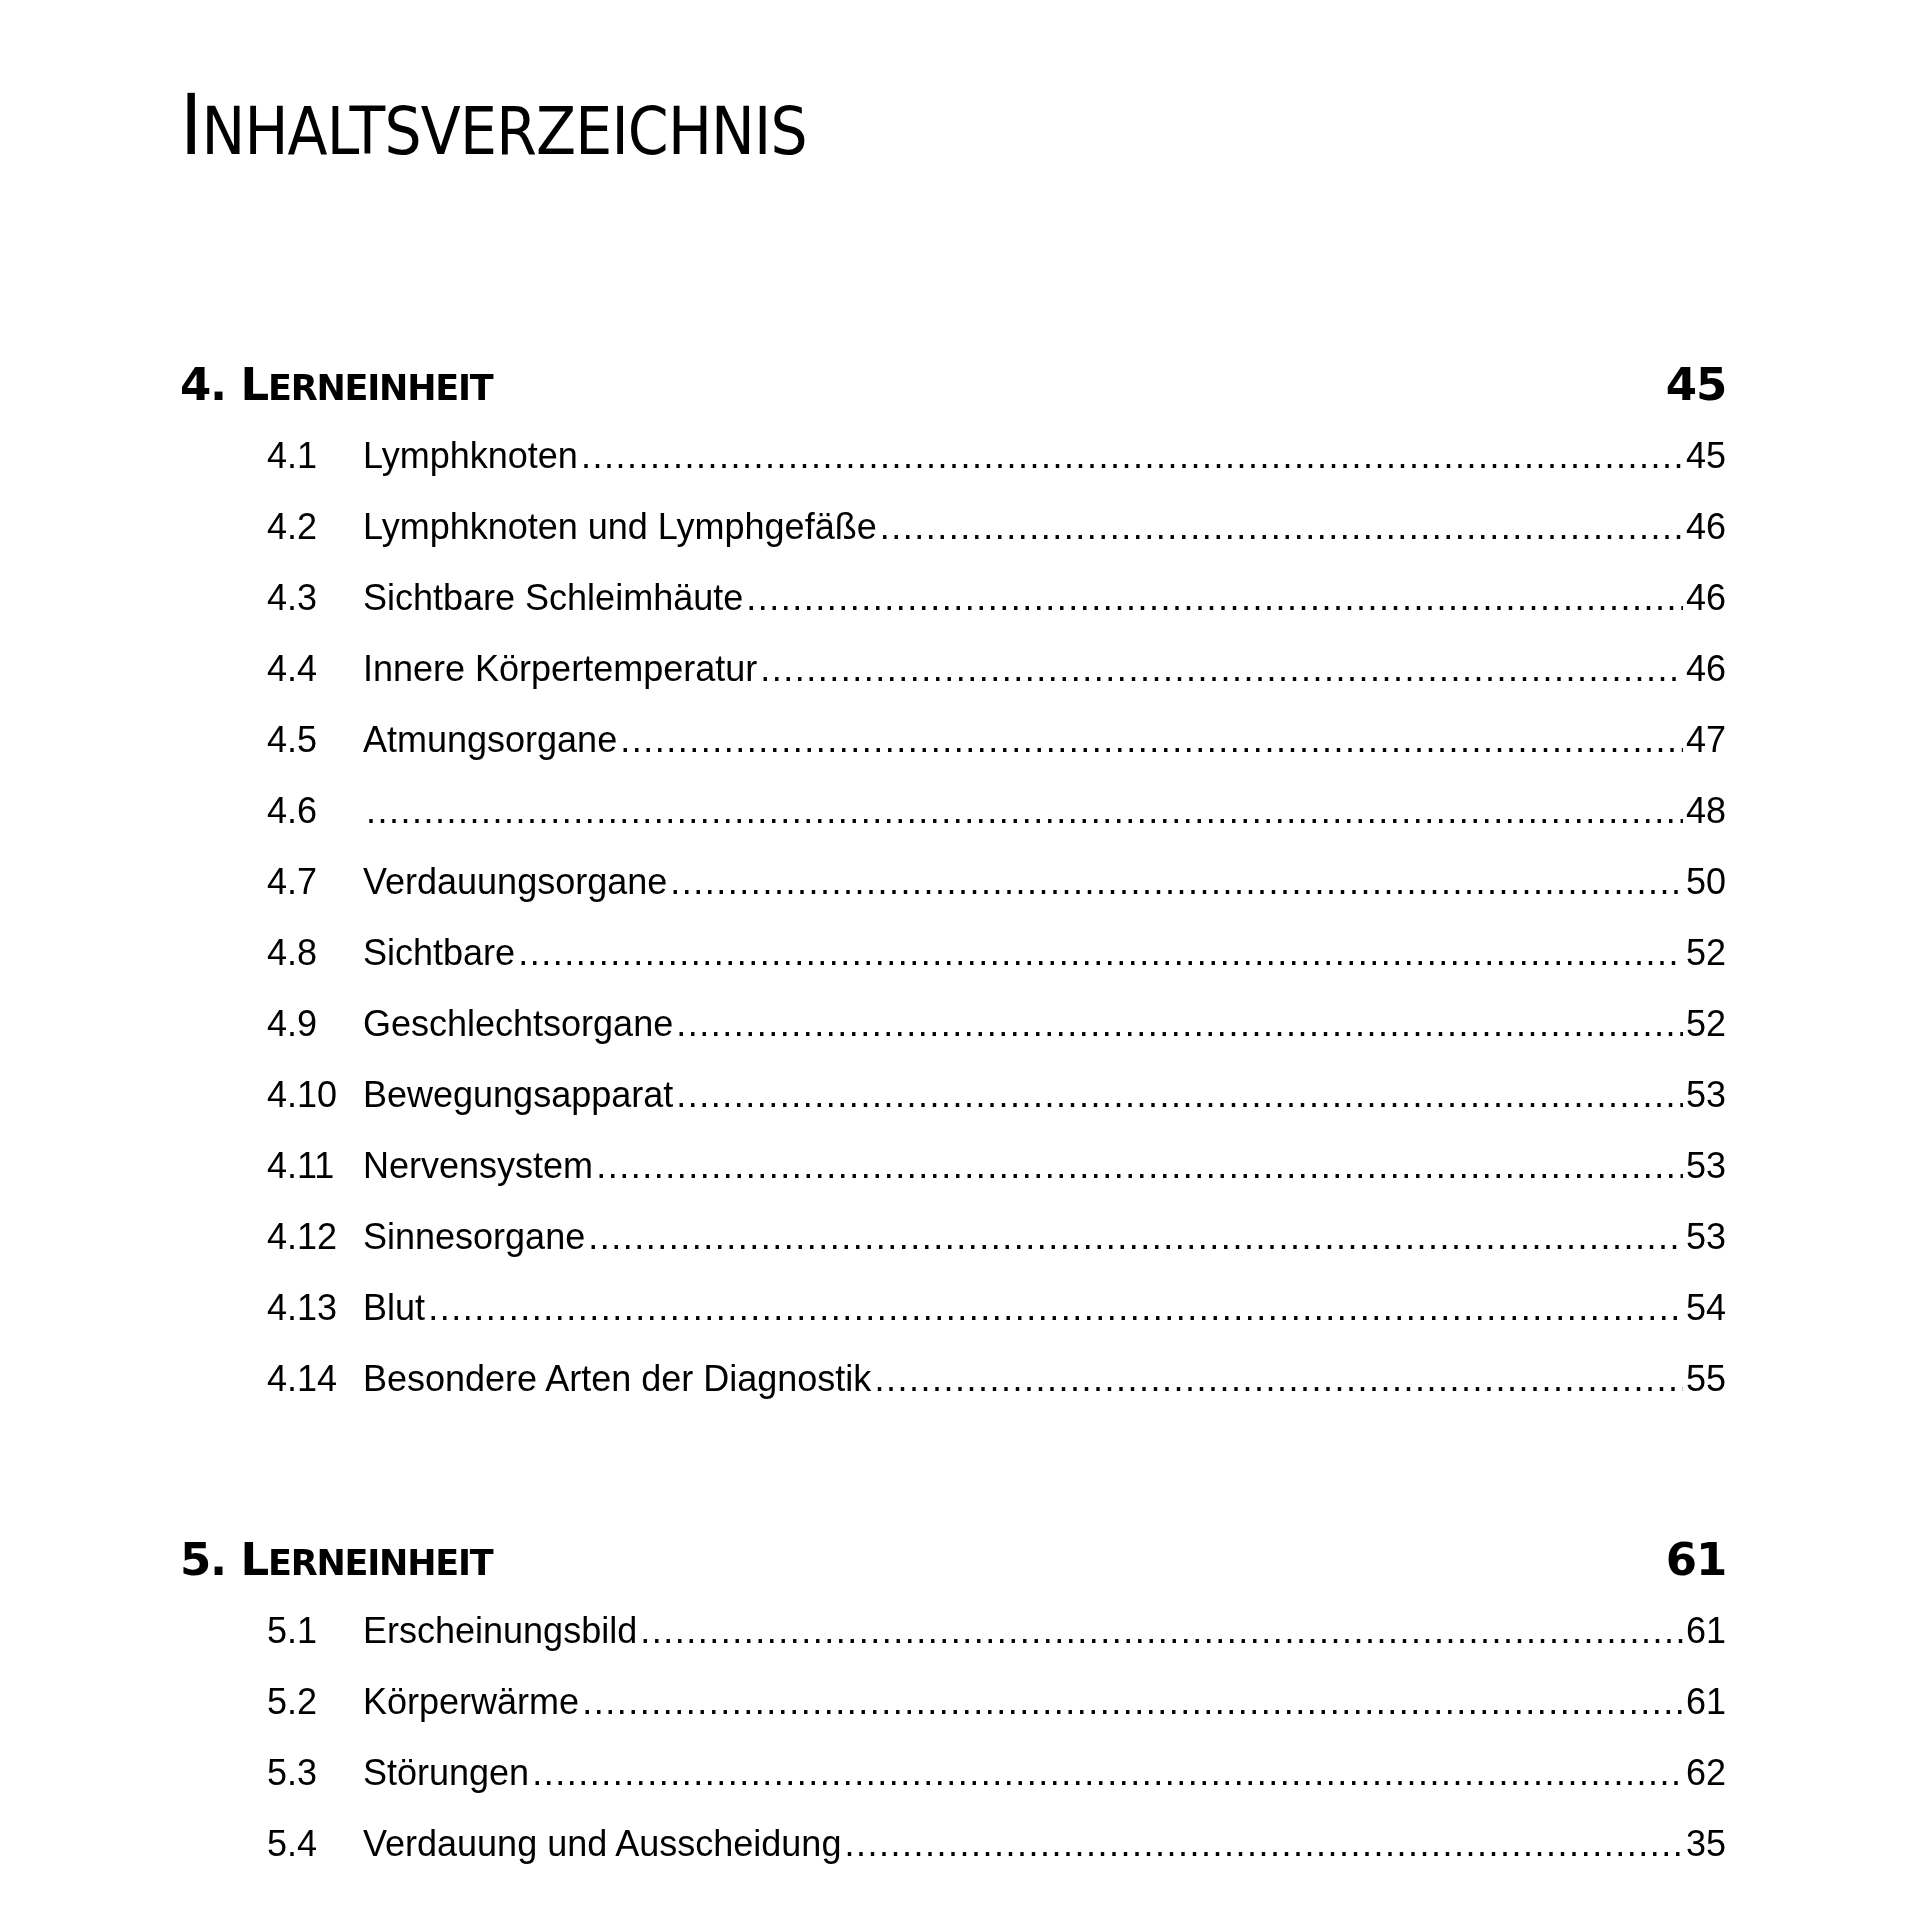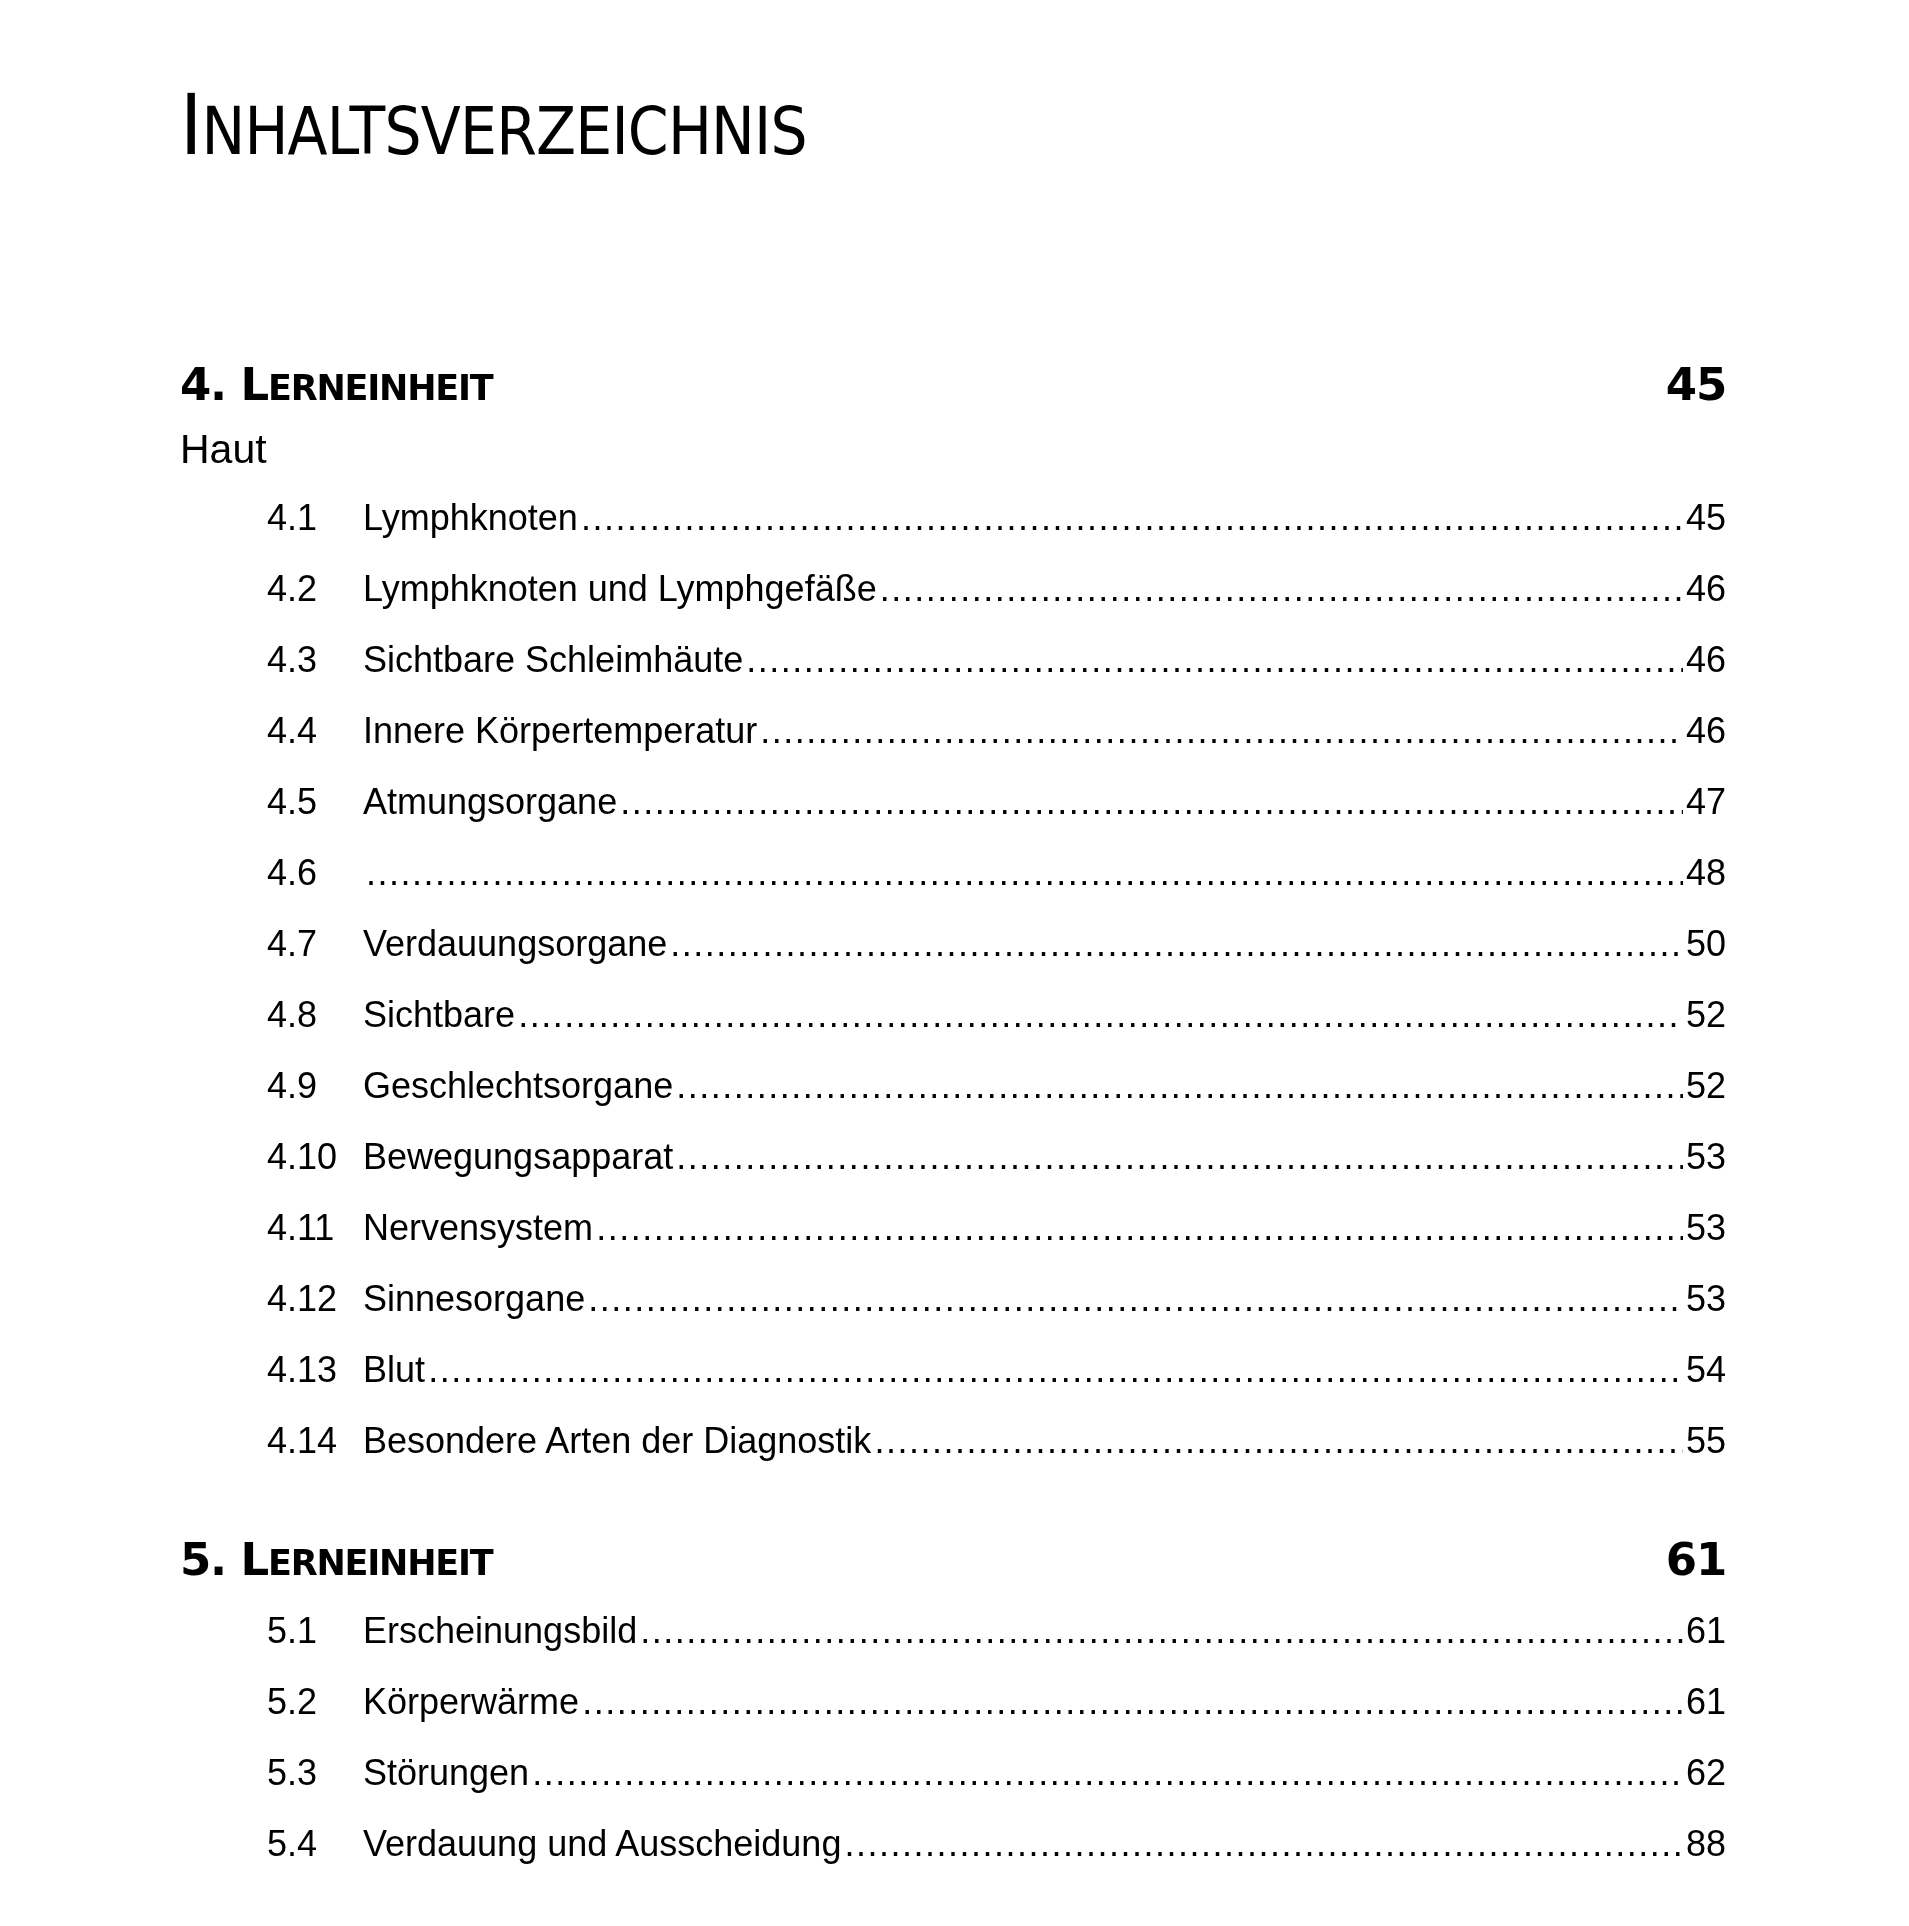--- a/index.html
+++ b/index.html
@@ -43,21 +43,20 @@
 
 <div class="page">
 
   <h1 class="title" style="margin:0;"><span>I</span><span class="sc">NHALTSVERZEICHNIS</span></h1>
 
   <section class="unit" style="top:358px;">
     <div class="unit-head">
       <span class="label"><span>4. L</span><span class="sc">ERNEINHEIT</span></span>
       <span class="page-no">45</span>
     </div>
-    <div class="unit-sub">Haut</div>
     <div class="toc">
         <div class="toc-row">
           <span class="num">4.1</span>
           <span class="entry">
             <span class="txt">Lymphknoten</span>
             <span class="leader">................................................................................................................................................................................................................................................................................................................................................................................................................</span>
             <span class="pg">45</span>
           </span>
         </div>
         <div class="toc-row">
@@ -194,20 +193,20 @@
             <span class="txt">Störungen</span>
             <span class="leader">................................................................................................................................................................................................................................................................................................................................................................................................................</span>
             <span class="pg">62</span>
           </span>
         </div>
         <div class="toc-row">
           <span class="num">5.4</span>
           <span class="entry">
             <span class="txt">Verdauung und Ausscheidung</span>
             <span class="leader">................................................................................................................................................................................................................................................................................................................................................................................................................</span>
-            <span class="pg">88</span>
+            <span class="pg">35</span>
           </span>
         </div>
       </div>
   </section>
 
 </div>
 
 
 </body></html>

